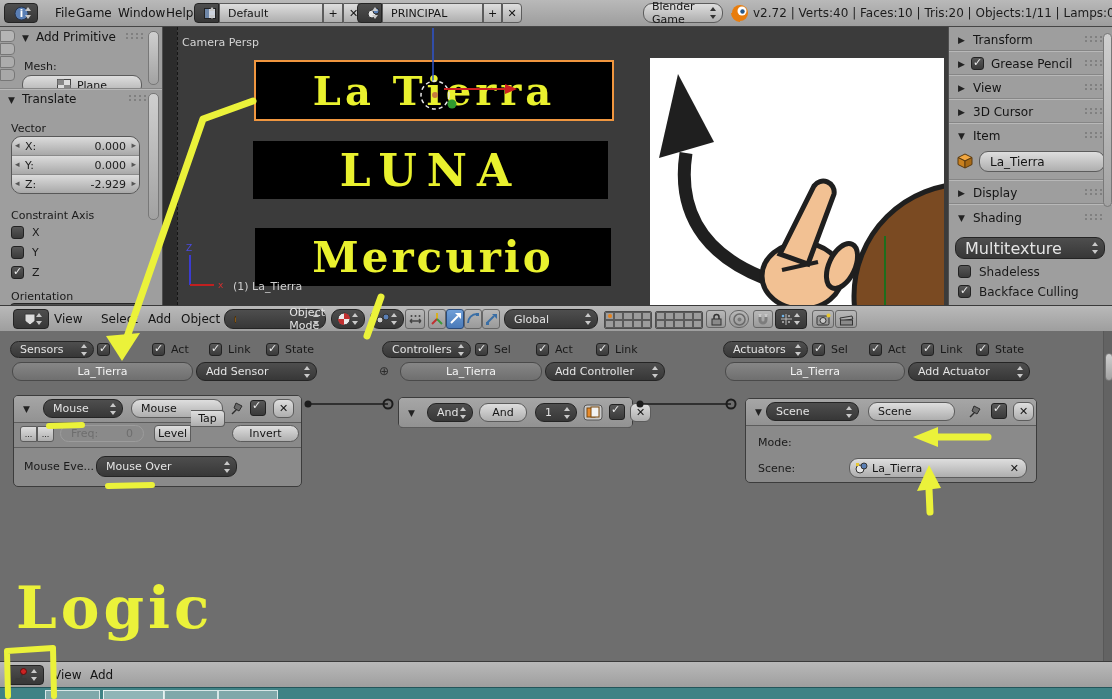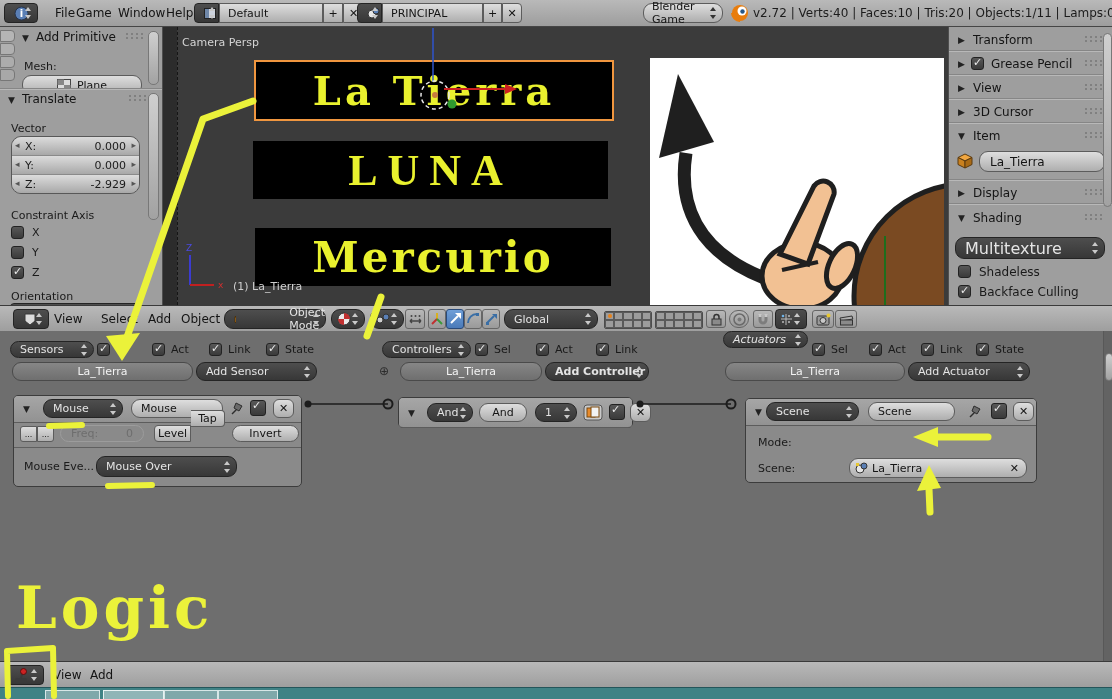--- a/index.html
+++ b/index.html
@@ -178,21 +178,21 @@
   </div>
 
   <div class="abs" style="left:163px;top:27px;width:785px;height:278px;background:#3b3b3b;overflow:hidden;">
     <div class="abs" style="left:0;top:0;width:14px;height:278px;background:#2c2c2c;"></div>
     <div class="abs" style="left:14px;top:0;width:0;height:278px;border-left:1px dashed #151515;"></div>
     <span class="abs" style="left:19px;top:9px;color:#d4d4d4;">Camera Persp</span>
 
     <div class="abs banner" style="left:91px;top:33px;width:356px;height:57px;border:2px solid #f0963f;font-size:40px;letter-spacing:4px;">
         <span>La Tierra</span>
       </div>
-    <div class="abs banner" style="left:90px;top:114px;width:355px;height:58px;font-size:44px;letter-spacing:10px;font-family:Liberation Serif, serif;">
+    <div class="abs banner" style="left:90px;top:114px;width:355px;height:58px;font-size:44px;letter-spacing:10px;">
         <span>LUNA</span>
       </div>
     <div class="abs banner" style="left:92px;top:201px;width:356px;height:58px;font-size:42px;letter-spacing:3px;">
         <span>Mercurio</span>
       </div>
 
     <span class="abs" style="left:70px;top:253px;color:#cfcfcf;">(1) La_Tierra</span>
 
     <svg class="abs" style="left:18px;top:210px;" width="60" height="55">
       <line x1="9" y1="56" x2="9" y2="26" stroke="#3b3bd0" stroke-width="2" transform="translate(0,-8)"></line>
@@ -473,29 +473,29 @@
     <span class="cb on" style="left:475px;top:12px;"></span>
     <span class="abs" style="left:494px;top:12px;">Sel</span>
     <span class="cb on" style="left:536px;top:12px;"></span>
     <span class="abs" style="left:555px;top:12px;">Act</span>
     <span class="cb on" style="left:596px;top:12px;"></span>
     <span class="abs" style="left:615px;top:12px;">Link</span>
     <span class="abs" style="left:379px;top:33px;color:#2c2c2c;font-size:12px;">⊕</span>
     <div class="abs objfield" style="left:400px;top:31px;width:142px;height:19px;">
         <span>La_Tierra</span>
       </div>
-    <div class="abs dd" style="left:545px;top:31px;width:104px;height:19px;font-weight:bold;">
+    <div class="abs dd" style="left:545px;top:31px;width:120px;height:19px;">
       <span>Add Controller</span>
       <span class="spin">
           <i class="u"></i>
           <i class="d"></i>
         </span>
     </div>
 
-    <div class="abs dd" style="left:723px;top:0;width:85px;height:17px;font-style:italic;">
+    <div class="abs dd" style="left:723px;top:10px;width:85px;height:17px;">
       <span>Actuators</span>
       <span class="spin">
           <i class="u"></i>
           <i class="d"></i>
         </span>
     </div>
     <span class="cb on" style="left:812px;top:12px;"></span>
     <span class="abs" style="left:831px;top:12px;">Sel</span>
     <span class="cb on" style="left:869px;top:12px;"></span>
     <span class="abs" style="left:888px;top:12px;">Act</span>

